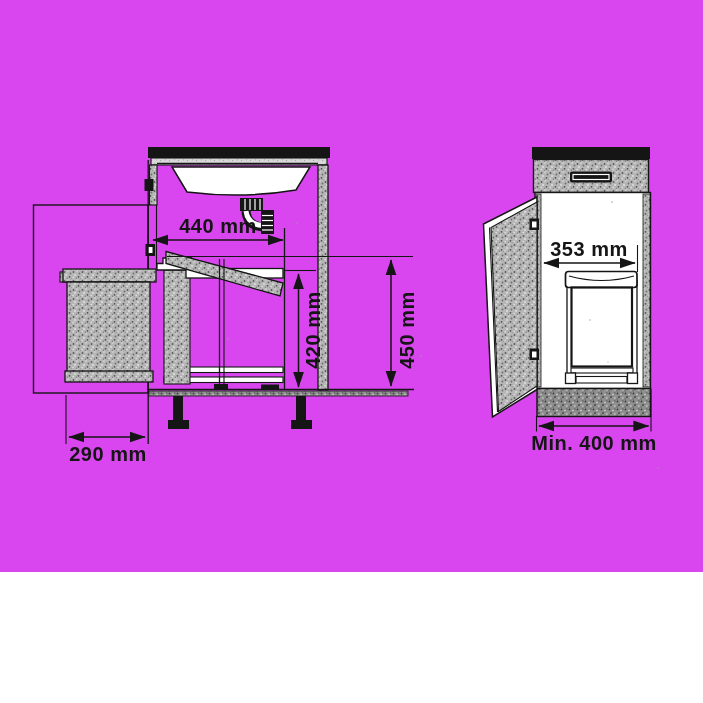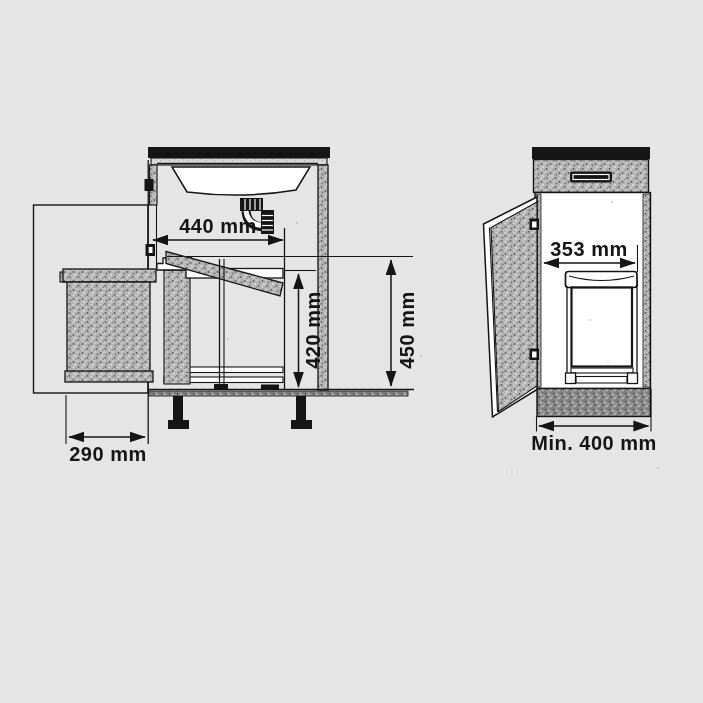--- a/index.html
+++ b/index.html
@@ -1,16 +1,16 @@
 <!DOCTYPE html>
 <html><head>
 <meta charset="utf-8">
 <style>
   html,body{margin:0;padding:0;background:#ffffff;}
-  .page{position:relative;width:703px;height:703px;background:#e5e5e5;overflow:hidden;
+  .page{position:relative;width:703px;height:572px;background:#d946ef;overflow:hidden;
         font-family:"Liberation Sans", sans-serif;}
   svg{display:block;}
   svg text{font-family:"Liberation Sans", sans-serif;font-weight:700;fill:#151515;}
   .dim-label{font-size:20px;letter-spacing:0.5px;}
   .ink{fill:#151515;}
   .ln{stroke:#151515;fill:none;}
   .w1{stroke-width:1.1;} .w13{stroke-width:1.3;} .w15{stroke-width:1.5;} .w2{stroke-width:2.2;}
   .white{fill:#ffffff;stroke:#151515;}
   .spk{fill:url(#spkA);stroke:#151515;}
   .spkd{fill:url(#spkB);stroke:#151515;}

